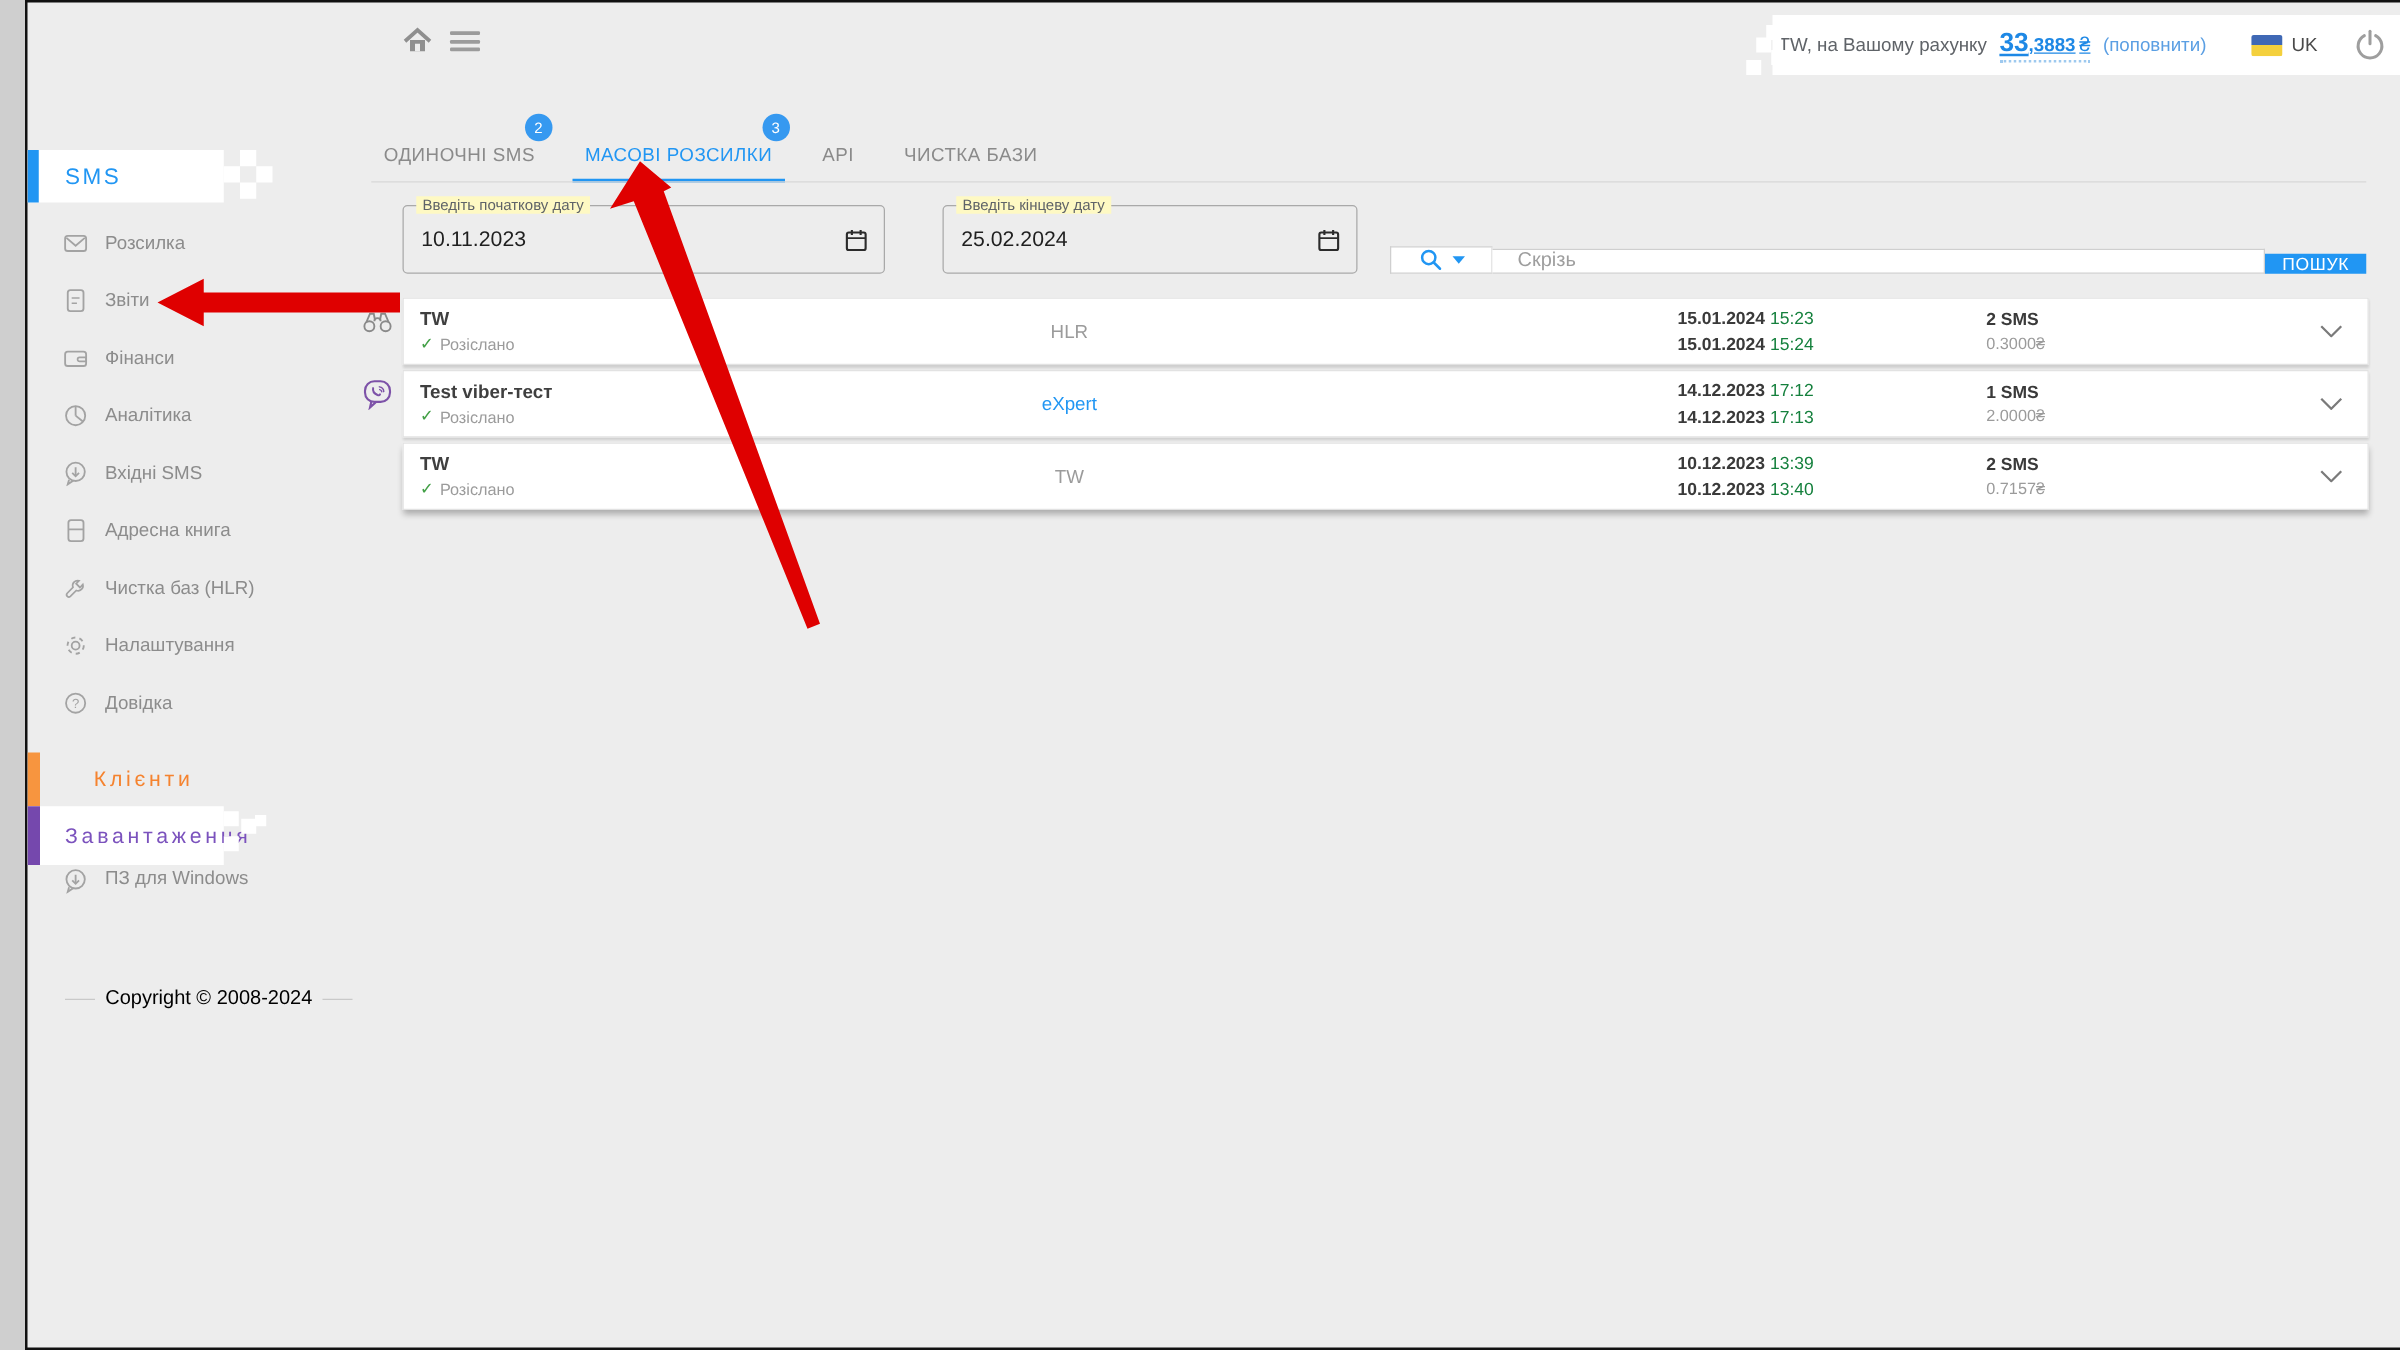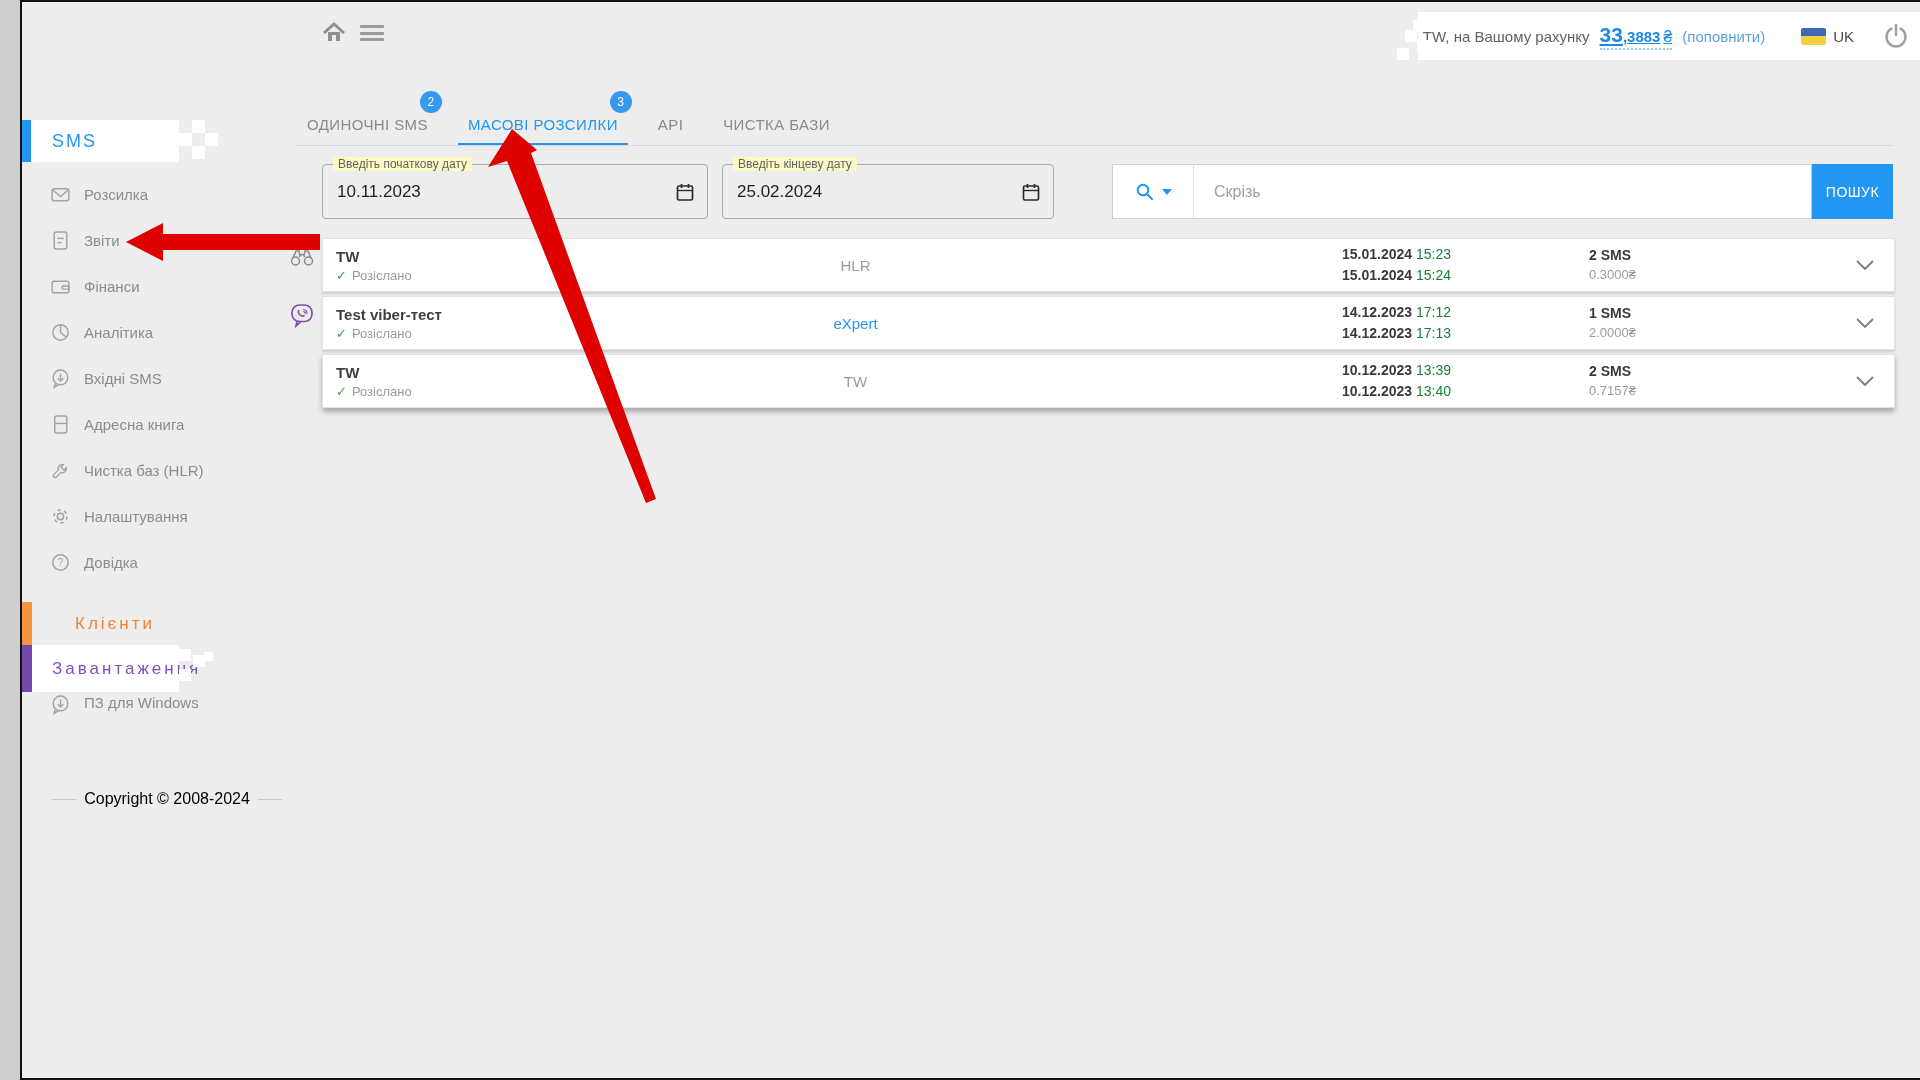--- a/index.html
+++ b/index.html
@@ -63,22 +63,22 @@
   .tab.active::after { content:""; position:absolute; left:-10px; right:-10px; bottom:0; height:3px; background:#2196f3; }
   .tab .badge { position:absolute; top:-11px; right:-14px; min-width:22px; height:22px; border-radius:50%; background:#3699f0; color:#fff; font-size:12px; display:flex; align-items:center; justify-content:center; }
   .tabs-border { left:275px; top:143px; width:1596px; height:1px; background:#d8d8d8; }
 
   
   .field { border:1px solid #a9a9a9; border-radius:4px; height:55px; top:162px; }
   .field .legend { position:absolute; top:-8px; left:10px; background:#fef9c3; padding:0 5px; font-size:12px; color:#5f6368; white-space:nowrap; }
   .field input { position:absolute; left:14px; top:17px; width:70%; border:none; background:transparent; font-size:17px; color:#1f1f1f; font-family:inherit; outline:none; }
   .field .cal { position:absolute; right:13px; top:18px; display:flex; cursor:pointer; }
   .field-start { left:300px; width:386px; }
-  .field-end { left:700px; width:332px; }
-  .search-group { left:1090px; top:162px; width:781px; height:55px; display:flex; }
+  .field-end { left:732px; width:332px; }
+  .search-group { left:1090px; top:162px; width:781px; height:55px; display:flex;align-items:flex-end; }
   .search-mode { width:82px; background:#fff; border:1px solid #cfcfcf; border-right:1px solid #dedede; display:flex; align-items:center; justify-content:center; gap:7px; cursor:pointer; }
   .caret { width:0; height:0; border-left:5px solid transparent; border-right:5px solid transparent; border-top:6px solid #2196f3; }
   .search-input { flex:1; border:1px solid #cfcfcf; border-left:none; background:#fff; font-size:16px; color:#3c3c3c; padding-left:20px; font-family:inherit; outline:none; }
   .search-input::placeholder { color:#9e9e9e; }
   .search-btn { width:81px; background:#2196f3; color:#fff; border:none; font-size:14px; letter-spacing:.5px; cursor:pointer; font-family:inherit; }
 
   
   .row-card { left:300px; width:1573px; height:54px; background:#fff; border:1px solid #e2e2e2;
     box-shadow:0 2px 2px rgba(0,0,0,.13); display:grid; grid-template-columns:385px 295px 470px 350px 1fr; align-items:center; cursor:pointer; }
   .row-1 { top:236px; } .row-2 { top:294px; } .row-3 { top:352px; box-shadow:0 4px 5px rgba(0,0,0,.28); }

